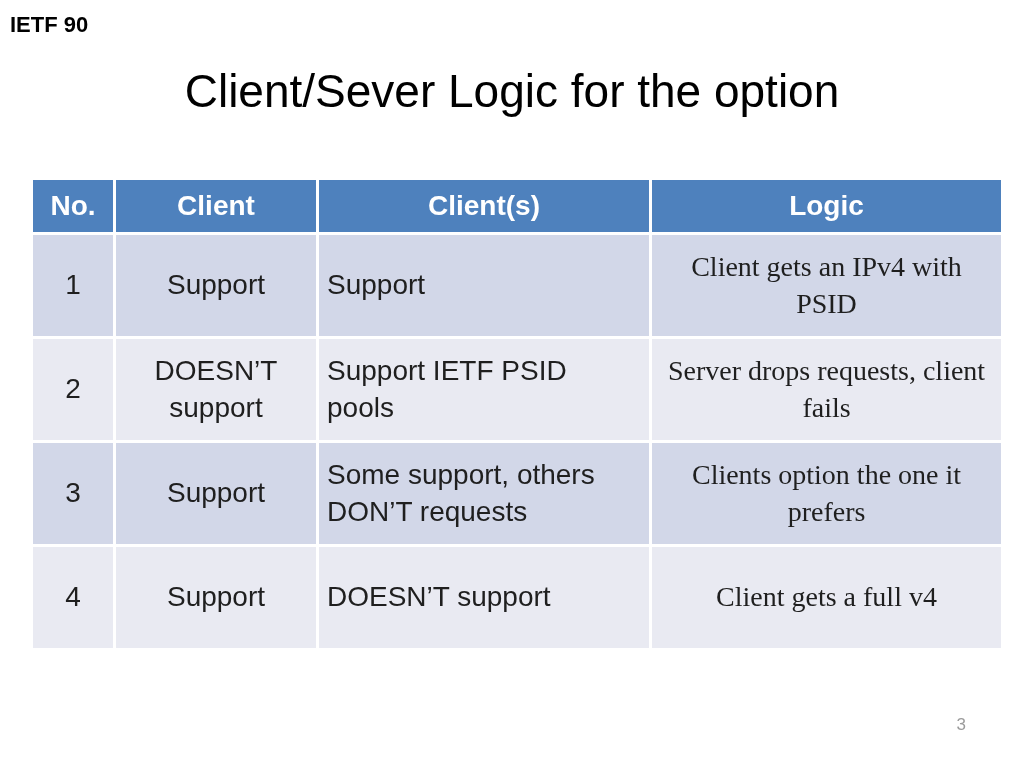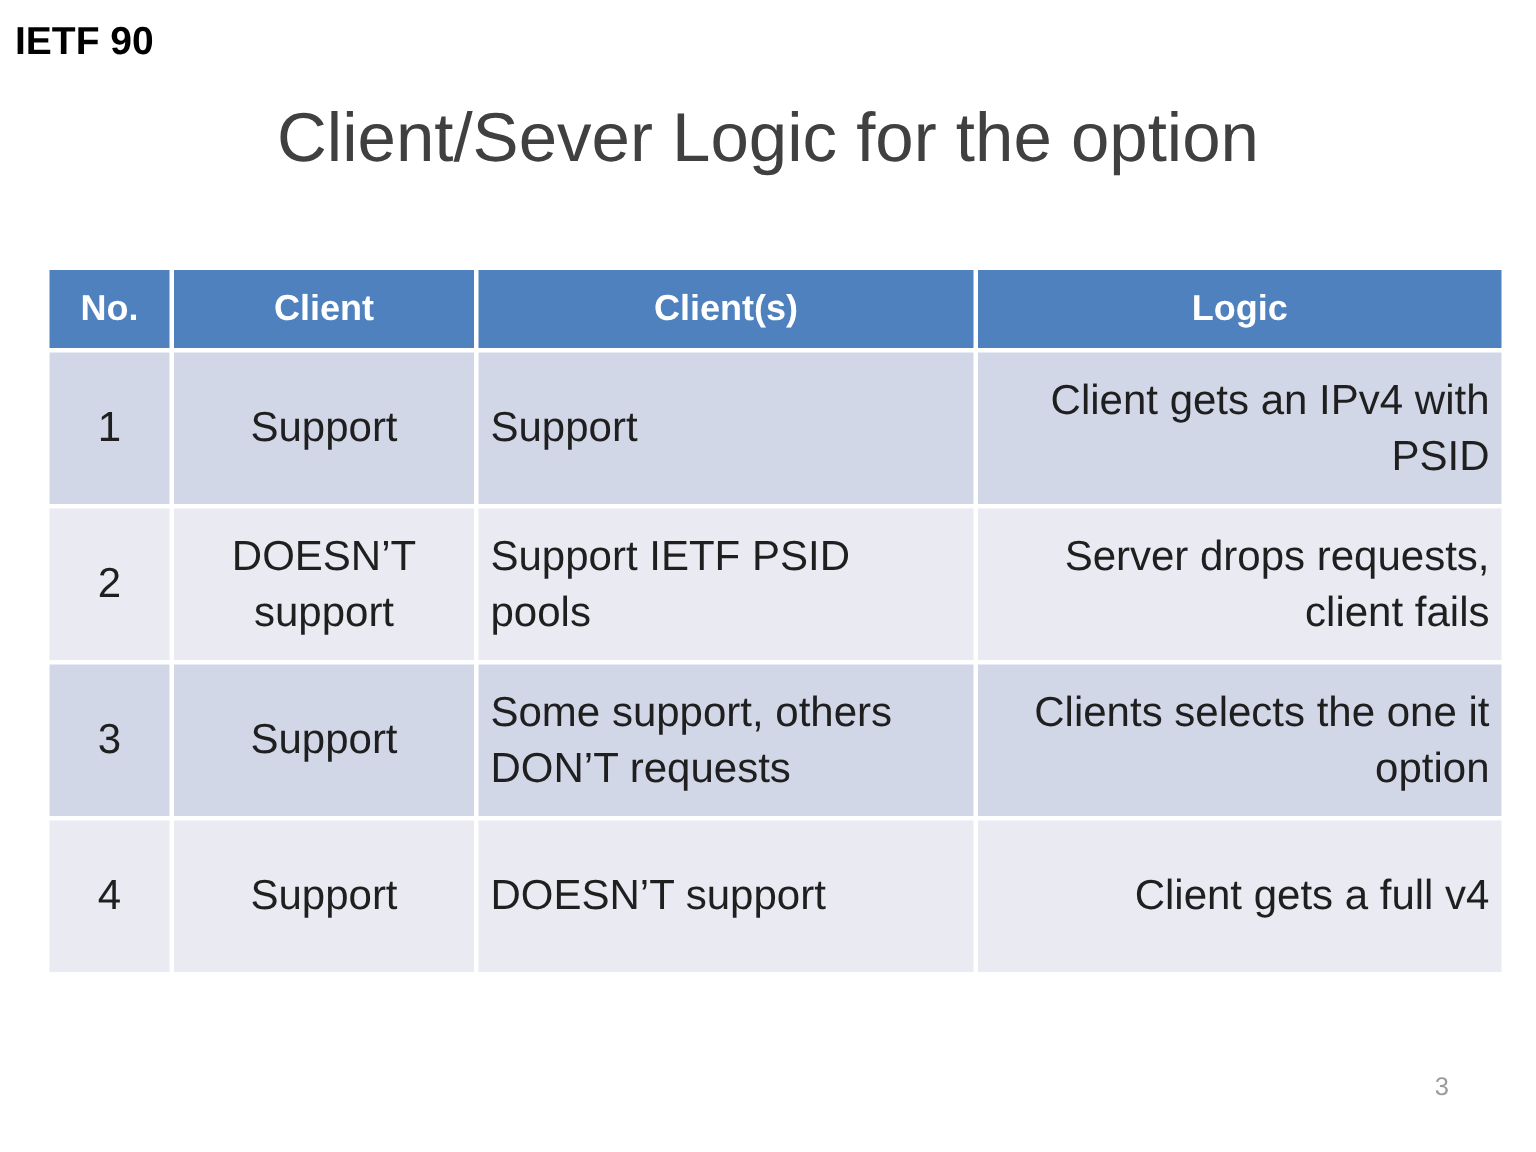--- a/index.html
+++ b/index.html
@@ -14,72 +14,72 @@
   }
   .slide {
     position: absolute;
     inset: 0;
     background: #ffffff;
   }
   .ietf-label {
     position: absolute;
     top: 12px;
     left: 10px;
-    font-size: 26px;
+    font-size: 22px;
     font-weight: 700;
     color: #000000;
     letter-spacing: 0px;
   }
   .slide-title {
     position: absolute;
     top: 64px;
     left: 0;
     width: 100%;
     text-align: center;
     font-size: 46px;
     font-weight: 400;
-    color: #404040;
+    color: #000000;
     white-space: nowrap;
   }
   table.logic-table {
     position: absolute;
     left: 30px;
     top: 177px;
     border-collapse: separate;
     border-spacing: 3px;
     table-layout: fixed;
   }
   table.logic-table col.c-no     { width: 80px;  }
   table.logic-table col.c-client { width: 200px; }
   table.logic-table col.c-server { width: 330px; }
   table.logic-table col.c-result { width: 349px; }
   table.logic-table th {
     background: #4E81BD;
     color: #FFFFFF;
-    font-size: 24px;
+    font-size: 28px;
     font-weight: 700;
     height: 52px;
     text-align: center;
     vertical-align: middle;
     padding: 0 6px;
   }
   table.logic-table td {
     font-size: 28px;
     color: #1F1F1F;
     height: 101px;
     vertical-align: middle;
     line-height: 1.32;
     padding: 0 8px;
   }
   table.logic-table tr.row-odd td  { background: #D2D7E8; }
   table.logic-table tr.row-even td { background: #E9EAF2; }
   td.cell-no     { text-align: center; }
   td.cell-client { text-align: center; padding: 0 10px; }
   td.cell-server { text-align: left; padding-left: 14px; padding-right: 8px; }
-  td.cell-result { text-align: right; padding-left: 10px; padding-right: 6px; }
+  td.cell-result { text-align: center; padding-left: 10px; padding-right: 6px; font-family: Liberation Serif, serif; }
   .page-number {
     position: absolute;
     top: 715px;
     right: 58px;
     font-size: 17px;
     color: #9B9B9B;
   }
 </style>
 </head>
 <body>
@@ -115,21 +115,21 @@
       <tr class="row-even">
         <td class="cell-no">2</td>
         <td class="cell-client">DOESN’T support</td>
         <td class="cell-server">Support IETF PSID pools</td>
         <td class="cell-result">Server drops requests, client fails</td>
       </tr>
       <tr class="row-odd">
         <td class="cell-no">3</td>
         <td class="cell-client">Support</td>
         <td class="cell-server">Some support, others DON’T requests</td>
-        <td class="cell-result">Clients selects the one it option</td>
+        <td class="cell-result">Clients option the one it prefers</td>
       </tr>
       <tr class="row-even">
         <td class="cell-no">4</td>
         <td class="cell-client">Support</td>
         <td class="cell-server">DOESN’T support</td>
         <td class="cell-result">Client gets a full v4</td>
       </tr>
     </tbody>
   </table>
 

